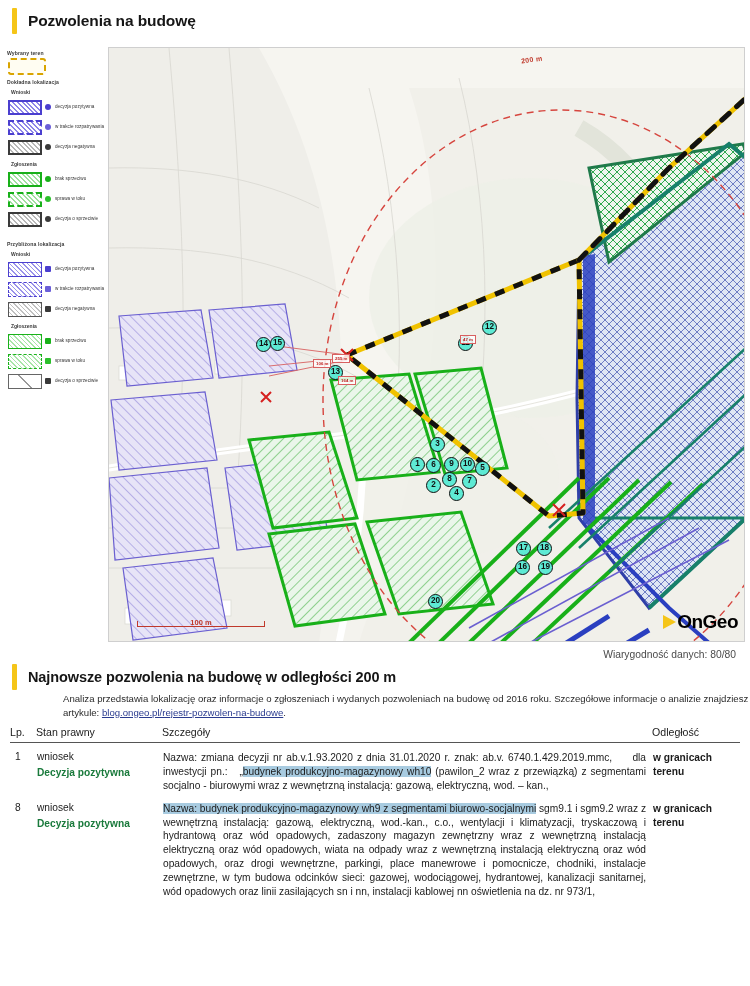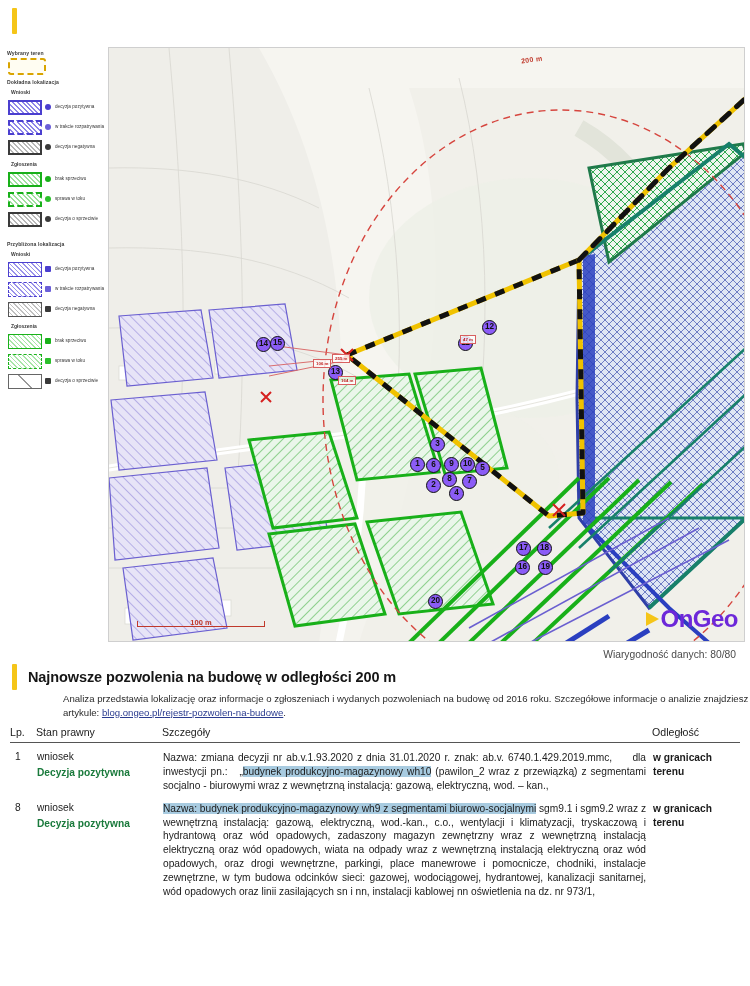--- a/index.html
+++ b/index.html
@@ -67,42 +67,42 @@
 
   
   #map {
     position: absolute; left: 108px; top: 1px; width: 637px; height: 595px;
     border: 1px solid #cfcfcf; background: #f2f1ec; overflow: hidden;
   }
   #map svg { display: block; }
 
   .marker {
     position: absolute; width: 15px; height: 15px; border-radius: 50%;
-    background: #8b5cf6; border: 1.3px solid #111;
+    background: #5eead4; border: 1.3px solid #111;
     font-size: 8.2px; font-weight: bold; color: #111;
     display: flex; align-items: center; justify-content: center;
     line-height: 1; font-family: "Liberation Sans", sans-serif;
   }
   .dlabel {
     position: absolute; background: rgba(255,255,255,.82);
     border: .6px solid #d86060; color: #c02020;
     font-size: 4.4px; font-weight: bold; padding: 1px 2px; white-space: nowrap;
   }
   .circ-label {
     position: absolute; color: #c0392b; font-size: 7px; font-weight: bold;
     transform: rotate(-8deg); letter-spacing: .3px;
   }
   #scalebar { position: absolute; left: 28px; bottom: 14px; width: 128px; }
   #scalebar .bar { height: 6px; border: 0; border-left: 1.6px solid #c0392b;
      border-right: 1.6px solid #c0392b; border-bottom: 1.6px solid #c0392b; }
   #scalebar .txt { position: absolute; left: 0; right: 0; top: -3px; text-align: center;
      color: #c0392b; font-size: 7.5px; font-weight: bold; background: transparent; }
   #ongeo {
     position: absolute; right: 6px; bottom: 8px; display: flex; align-items: center;
-    font-size: 24px; font-weight: bold; color: #6d28d9; letter-spacing: -0.5px; text-align: right;
+    font-size: 19px; font-weight: bold; color: #000000; letter-spacing: -0.5px; text-align: right;
   }
   #ongeo .tri {
     width: 0; height: 0; border-left: 13px solid #f5c518;
     border-top: 7px solid transparent; border-bottom: 7px solid transparent;
     margin-right: 1px;
   }
 
   
   #cred {
     position: absolute; right: 14px; top: 649px;
@@ -137,20 +137,21 @@
   .hl { background: #a8cbe0; }
   .odl { font-weight: bold; font-size: 10.2px; line-height: 1.36;}
 </style>
 </head>
 <body>
 
 <div class="page">
 
   <div class="sec-head" id="top-head">
     <div class="ybar"></div>
+    <div class="sec-title">Pozwolenia na budowę</div>
   </div>
 
   <div id="map-wrap">
 
     <div class="legend">
 
       <div class="lg-head">Wybrany teren</div>
       <div class="sel-swatch"></div>
 
       <div class="lg-group">

